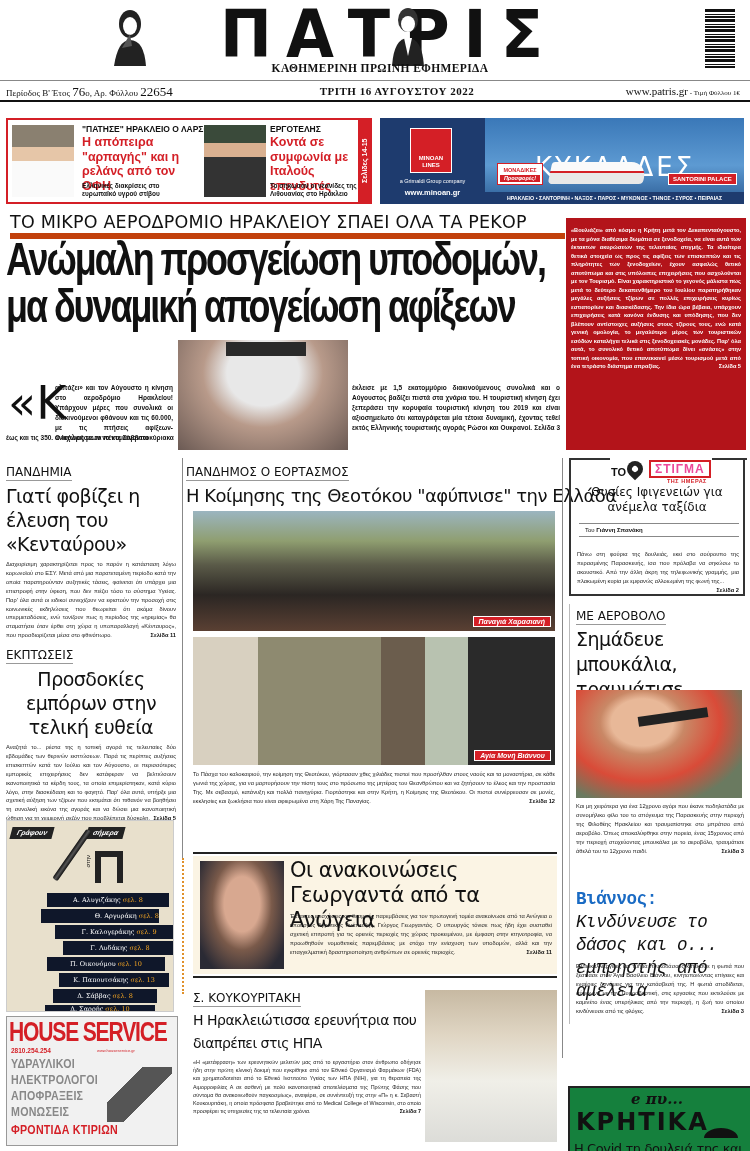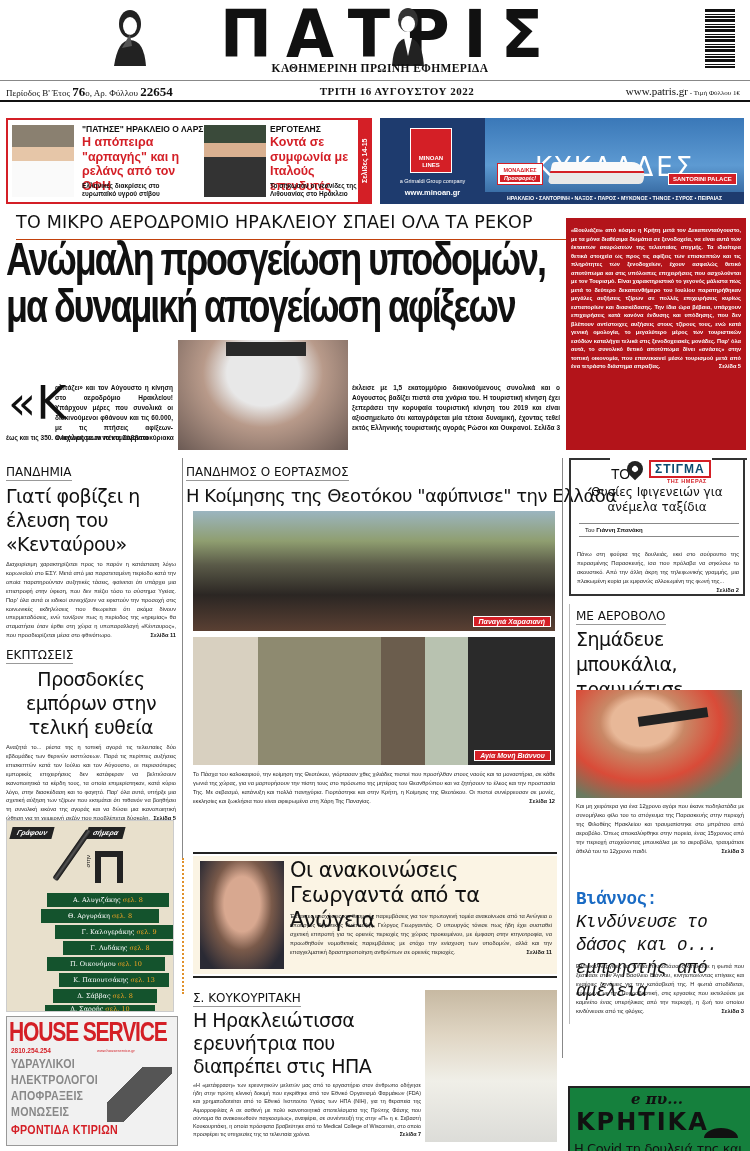--- a/index.html
+++ b/index.html
@@ -12,21 +12,21 @@
   .logo { left: 220px; top: 4px; width: 320px; text-align: center; font-family: "DejaVu Sans", sans-serif; font-weight: bold; font-size: 62px; letter-spacing: 14px; line-height: 62px; color: #111; transform: scaleY(1.05); }
   .subtitle { left: 220px; top: 62px; width: 320px; text-align: center; font-family: "Liberation Serif", serif; font-weight: bold; font-size: 11.5px; letter-spacing: 0.4px; }
   .portrait { width: 40px; height: 60px; top: 6px; }
   .portrait.l { left: 110px; }
   .portrait.r { left: 388px; }
   .barcode { left: 705px; top: 8px; width: 30px; height: 60px; background: repeating-linear-gradient(0deg, #111 0 2px, #fff 2px 3px, #111 3px 4px, #fff 4px 6px, #111 6px 9px, #fff 9px 10px); }
   .mast-rule-top { left: 0; top: 80px; width: 750px; height: 1px; background: #888; }
   .mast-rule-bot { left: 0; top: 100px; width: 750px; height: 2px; background: #111; }
   .dateline { top: 84px; font-family: "Liberation Serif", serif; font-size: 9px; }
   .dateline.left { left: 6px; }
-  .dateline.left b { font-size: 13px; font-weight: bold; }
+  .dateline.left b { font-size: 13px; font-weight: normal; }
   .dateline.center { left: 0; width: 750px; text-align: center; font-size: 11px; font-weight: bold; letter-spacing: 0.5px; top: 85px; padding-left: 44px; }
   .dateline.right { right: 10px; font-size: 10.5px; top: 85px; }
 
   
   .sports { left: 6px; top: 118px; width: 366px; height: 86px; border: 2px solid #d41f26; background: #fff; }
   .sports-photo { position: absolute; width: 62px; height: 72px; top: 5px; }
   .sports-kicker { position: absolute; font-family: "Liberation Sans", sans-serif; font-weight: bold; font-size: 8.5px; color: #111; }
   .sports-head { position: absolute; font-family: "Liberation Sans", sans-serif; font-weight: bold; font-size: 12.5px; line-height: 14.5px; color: #d41f26; }
   .sports-sub { position: absolute; font-size: 6.5px; font-weight: bold; line-height: 8px; color: #111; }
   .sports-pages { position: absolute; right: -2px; top: -2px; width: 14px; height: 86px; background: #d41f26; color: #fff; font-size: 7px; font-weight: bold; writing-mode: vertical-rl; transform: rotate(180deg); text-align: center; line-height: 14px; }
@@ -38,21 +38,21 @@
   .ad-grimaldi { position: absolute; left: 0; top: 60px; width: 105px; text-align: center; color: #fff; font-size: 5.5px; }
   .ad-url { position: absolute; left: 0; top: 70px; width: 105px; text-align: center; color: #fff; font-size: 7.5px; font-weight: bold; }
   .ad-title { position: absolute; left: 110px; top: 6px; width: 250px; text-align: center; color: #fff; font-size: 26px; letter-spacing: 3px; font-family: "DejaVu Sans", sans-serif; margin-top: 28px; }
   .ad-badge { position: absolute; left: 117px; top: 45px; width: 46px; height: 22px; background: #fff; border: 1px solid #d41f26; color: #d41f26; font-size: 5.5px; font-weight: bold; text-align: center; line-height: 7px; padding-top: 2px; }
   .ad-badge span { display:block; background: #d41f26; color: #fff; margin: 1px 2px 0; font-style: italic; }
   .ad-ship { position: absolute; left: 170px; top: 44px; width: 95px; height: 22px; background: linear-gradient(180deg, #fafafa 0 40%, #d41f26 40% 50%, #e8e8e8 50% 100%); border-radius: 3px 16px 4px 4px; transform: skewX(-12deg); }
   .ad-santorini { position: absolute; left: 288px; top: 55px; background: #d41f26; color: #fff; font-size: 6px; font-weight: bold; padding: 2px 4px; border: 1px solid #fff; }
   .ad-ports { position: absolute; left: 105px; top: 74px; width: 259px; height: 12px; background: #1e3b6e; color: #fff; font-size: 5.3px; font-weight: bold; text-align: center; line-height: 12px; }
 
   
-  .kicker-main { left: 16px; top: 212px; width: 555px; font-family: "DejaVu Sans", sans-serif; font-size: 17.5px; letter-spacing: 0.2px; padding-bottom: 7px; border-bottom: 1px solid #c2410c; }
+  .kicker-main { left: 10px; top: 212px; width: 555px; font-family: "DejaVu Sans", sans-serif; font-size: 17.5px; letter-spacing: 0.2px; padding-bottom: 1px; border-bottom: 6px solid #c2410c; }
   .lead-head { left: 6px; top: 236px; width: 555px; font-family: "Liberation Sans", sans-serif; font-weight: bold; font-size: 46px; line-height: 47px; letter-spacing: -2.6px; transform: scaleX(0.78); transform-origin: left top; white-space: nowrap; }
   .lead-photo { left: 178px; top: 340px; width: 170px; height: 110px; background: radial-gradient(ellipse at 50% 30%, #e8e8e8 0 30%, #b89a8a 50%, #6b5a54 100%); }
   .lead-photo .board { position:absolute; left: 48px; top: 2px; width: 80px; height: 14px; background:#2a2a2a; }
   .lead-dropcap { left: 8px; top: 380px; font-family: "DejaVu Sans", sans-serif; font-size: 46px; line-height: 46px; }
   .lead-text-a { left: 55px; top: 383px; width: 118px; font-size: 6.5px; font-weight: bold; line-height: 10px; text-align: justify; }
   .lead-text-a2 { left: 6px; top: 433px; width: 170px; font-size: 6.5px; font-weight: bold; line-height: 10px; }
   .lead-text-b { left: 352px; top: 383px; width: 208px; font-size: 6.5px; font-weight: bold; line-height: 10px; text-align: justify; }
   .page-ref { font-weight: bold; float: right; }
 
   
@@ -70,21 +70,21 @@
   .lc { left: 6px; width: 170px; }
   .vrule { width: 1px; background: #888; }
   .dots { width: 0; border-left: 2px dotted #e0902a; }
 
   
   .writers { left: 6px; top: 820px; width: 168px; height: 192px; background: #e8e0cc; border: 1px solid #ccc; overflow: hidden; }
   .writers-tag { position: absolute; top: 6px; height: 12px; background: #222; color: #fff; font-style: italic; font-weight: bold; font-size: 7px; line-height: 12px; padding: 0 6px; transform: skewX(-15deg); }
   .writers-pi { position: absolute; left: 88px; top: 30px; width: 28px; height: 32px; border: 6px solid #222; border-bottom: none; }
   .writers-stin { position: absolute; left: 78px; top: 34px; font-size: 6px; writing-mode: vertical-rl; transform: rotate(180deg); }
   .writers-pen { position: absolute; left: 62px; top: 4px; width: 6px; height: 60px; background: linear-gradient(90deg,#111,#555,#111); transform: rotate(35deg); border-radius: 2px; }
-  .writer-row { position: absolute; height: 14px; background: #14532d; color: #fff; font-size: 6.5px; line-height: 14px; text-align: center; font-family: "DejaVu Serif", serif; }
+  .writer-row { position: absolute; height: 14px; background: #0f172a; color: #fff; font-size: 6.5px; line-height: 14px; text-align: center; font-family: "DejaVu Serif", serif; }
   .writer-row .pg { color: #f5a623; }
 
   
   .house { left: 6px; top: 1016px; width: 172px; height: 130px; border: 1px solid #999; background: #f1f1f1; overflow: hidden; }
   .house-title { position: absolute; left: 2px; top: 1px; font-family: "Liberation Sans", sans-serif; font-weight: bold; color: #d41f26; font-size: 27px; letter-spacing: -1.5px; transform: scaleX(0.78); transform-origin: left top; white-space: nowrap; line-height: 28px; }
   .house-phone { position: absolute; left: 4px; top: 30px; color: #d41f26; font-weight: bold; font-size: 6.5px; }
   .house-url { position: absolute; left: 90px; top: 31px; color: #d41f26; font-size: 4px; }
   .house-line { position: absolute; left: 4px; font-weight: bold; font-size: 13px; color: #888; letter-spacing: 0.3px; transform: scaleX(0.82); transform-origin: left top; white-space: nowrap; line-height: 14px; }
   .house-line.red { color: #d41f26; }
   .house-figure { position: absolute; left: 100px; top: 50px; width: 65px; height: 55px; background: linear-gradient(135deg, transparent 0 30%, #555 30% 60%, transparent 60%); }
@@ -95,24 +95,24 @@
   .photo-monastery { left: 193px; top: 637px; width: 362px; height: 128px; background: linear-gradient(90deg, #d8d0c0 0 18%, #8e8a70 18% 52%, #6b5d4d 52% 64%, #b8c2b0 64% 76%, #2a2a2a 76% 100%); }
   .photo-caption { position: absolute; right: 4px; bottom: 4px; background: #d41f26; color: #fff; font-style: italic; font-weight: bold; font-size: 7px; padding: 1px 5px; border: 1px solid #fff; }
 
   .georg-box { left: 193px; top: 856px; width: 364px; height: 118px; background: #fbf4e4; }
   .georg-photo { left: 200px; top: 861px; width: 84px; height: 108px; background: radial-gradient(ellipse at 50% 40%, #d8a890 0 30%, #7a5a4a 50%, #2a2a34 85%); }
   .photo-lab { left: 425px; top: 990px; width: 132px; height: 152px; background: linear-gradient(180deg, #c7b9a2 0%, #e0d6c4 30%, #f0efe8 60%, #dcdcd8 100%); }
 
   
   .stigma { left: 569px; top: 458px; width: 176px; height: 138px; border: 2px solid #333; border-top: none; }
   .stigma-top { position: absolute; left: 0; top: 0; width: 176px; height: 2px; }
-  .stigma-to { position: absolute; left: 40px; top: 8px; font-weight: normal; font-size: 14px; }
+  .stigma-to { position: absolute; left: 40px; top: 8px; font-weight: bold; font-size: 11px; }
   .stigma-pin { position: absolute; left: 56px; top: 3px; width: 16px; height: 16px; background: #222; border-radius: 50% 50% 50% 0; transform: rotate(-45deg); }
   .stigma-pin::after { content: ""; position: absolute; left: 5px; top: 5px; width: 6px; height: 6px; background: #fff; border-radius: 50%; }
-  .stigma-word { position: absolute; left: 78px; top: 2px; border: 2px solid #d41f26; color: #0c4a6e; font-weight: bold; font-size: 12px; padding: 0 4px; letter-spacing: 1px; line-height: 14px; }
+  .stigma-word { position: absolute; left: 78px; top: 2px; border: 2px solid #d41f26; color: #ec4899; font-weight: bold; font-size: 12px; padding: 0 4px; letter-spacing: 1px; line-height: 14px; }
   .stigma-day { position: absolute; left: 96px; top: 20px; color: #d41f26; font-size: 5.5px; font-weight: bold; letter-spacing: 0.5px; }
   .stigma-title { position: absolute; left: 0; top: 27px; width: 172px; text-align: center; font-family: "DejaVu Sans", sans-serif; font-size: 12px; line-height: 15px; }
   .stigma-author { position: absolute; left: 8px; top: 65px; width: 160px; border-top: 1px solid #888; border-bottom: 1px solid #888; padding: 3px 0 3px 6px; font-size: 6px; }
   .stigma-author b { font-weight: bold; }
   .stigma-text { position: absolute; left: 6px; top: 92px; width: 162px; }
 
   .photo-gun { left: 576px; top: 690px; width: 166px; height: 108px; background: radial-gradient(ellipse at 40% 30%, #e8b898 0 22%, #c98866 30%, #d94b38 55%, #6a7a60 80%); }
   .bianos-head { left: 576px; top: 888px; width: 172px; font-family: Liberation Mono, monospace; font-size: 17.5px; line-height 24px; letter-spacing: -0.4px; line-height: 23px; }
   .bianos-head .blue { color: #1a6bc4; font-weight: bold; }
   .bianos-head i { font-style: italic; }
@@ -220,21 +220,21 @@
 <div class="abs vrule" style="left:182px; top:458px; height:400px;"></div>
 <div class="abs dots" style="left:182px; top:858px; height:136px;"></div>
 
 <div class="abs writers">
   <div class="writers-tag" style="left:4px;">Γράφουν</div>
   <div class="writers-tag" style="left:80px;">σήμερα</div>
   <div class="writers-pen"></div>
   <div class="writers-pi"></div>
   <div class="writers-stin">στην</div>
   <div class="writer-row" style="left:40px; top:72px; width:122px;"><span>Α. Αλυγιζάκης </span><span class="pg">σελ. 8</span></div>
-  <div class="writer-row" style="left:34px; top:88px; width:118px;"><span>Θ. Αργυράκη </span><span class="pg">σελ. 8</span></div>
+  <div class="writer-row" style="left:34px; top:88px; width:118px;text-align:right;"><span>Θ. Αργυράκη </span><span class="pg">σελ. 8</span></div>
   <div class="writer-row" style="left:48px; top:104px; width:128px;"><span>Γ. Καλογεράκης </span><span class="pg">σελ. 9</span></div>
   <div class="writer-row" style="left:56px; top:120px; width:114px;"><span>Γ. Λυδάκης </span><span class="pg">σελ. 8</span></div>
   <div class="writer-row" style="left:40px; top:136px; width:118px;"><span>Π. Οικονόμου </span><span class="pg">σελ. 10</span></div>
   <div class="writer-row" style="left:52px; top:152px; width:110px;"><span>Κ. Παπουτσάκης </span><span class="pg">σελ. 13</span></div>
   <div class="writer-row" style="left:46px; top:168px; width:104px;"><span>Δ. Σάββας </span><span class="pg">σελ. 8</span></div>
   <div class="writer-row" style="left:38px; top:184px; width:110px; height:8px; line-height:8px; overflow:hidden;"><span>Δ. Σαρρής </span><span class="pg">σελ. 10</span></div>
 </div>
 <div class="abs" style="left:40px; top:1012px; width:0; height:0;"></div>
 
 <div class="abs house">
@@ -267,21 +267,21 @@
 <div class="abs georg-box"></div>
 <div class="abs georg-photo"></div>
 <div class="abs sec-head" style="left:290px; top:858px; width:265px; font-size:21px; line-height:25px;">Οι ανακοινώσεις Γεωργαντά από τα Ανώγεια</div>
 <div class="abs body-text" style="left:290px; top:912px; width:262px;">
   <span>Έκτακτες ενισχύσεις και θεσμικές παρεμβάσεις για τον πρωτογενή τομέα ανακοίνωσε από τα Ανώγεια ο υπουργός Αγροτικής Ανάπτυξης, Γιώργος Γεωργαντάς. Ο υπουργός τόνισε πως ήδη έχει συσταθεί σχετική επιτροπή για τις ορεινές περιοχές της χώρας προκειμένου, με έμφαση στην κτηνοτροφία, να προωθηθούν νομοθετικές παρεμβάσεις με στόχο την ενίσχυση των υποδομών, αλλά και την επαγγελματική δραστηριοποίηση ανθρώπων σε ορεινές περιοχές.</span> <b>Σελίδα 11</b>
 </div>
 <div class="abs" style="left:193px; top:976px; width:364px; height:2px; background:#222;"></div>
 
 <div class="abs" style="left:193px; top:988px; width:228px;">
   <div class="sec-kicker">Σ. ΚΟΥΚΟΥΡΙΤΑΚΗ</div>
-  <div class="sec-head" style="font-size:19px; line-height:23px; margin-top:2px;">Η Ηρακλειώτισσα ερευνήτρια που διαπρέπει στις ΗΠΑ</div>
+  <div class="sec-head" style="font-size:14px; line-height:23px; margin-top:2px;">Η Ηρακλειώτισσα ερευνήτρια που διαπρέπει στις ΗΠΑ</div>
   <div class="body-text" style="margin-top:3px; font-size:5.4px; line-height:8.2px;"><span>«Η «μετάφραση» των ερευνητικών μελετών μας από το εργαστήριο στον άνθρωπο οδήγησε ήδη στην πρώτη κλινική δοκιμή που εγκρίθηκε από τον Εθνικό Οργανισμό Φαρμάκων (FDA) και χρηματοδοτείται από το Εθνικό Ινστιτούτο Υγείας των ΗΠΑ (NIH), για τη θεραπεία της Αιμορροφιλίας Α σε ασθενή με πολύ ικανοποιητικά αποτελέσματα της Πρώτης Φάσης που σύντομα θα ανακοινωθούν παγκοσμίως», αναφέρει, σε συνέντευξή της στην «Π» η κ. Σεβαστή Κουκουριτάκη, η οποία πρόσφατα βραβεύτηκε από το Medical College of Wisconsin, στο οποίο προσφέρει τις υπηρεσίες της τα τελευταία χρόνια.</span> <b>Σελίδα 7</b></div>
 </div>
 <div class="abs photo-lab"></div>
 
 <div class="abs vrule" style="left:562px; top:458px; height:600px;"></div>
 
 <div class="abs stigma">
   <div class="stigma-top" style="background: linear-gradient(90deg,#333 0 22%, transparent 22% 80%, #333 80%);"></div>
   <div class="stigma-to">ΤΟ</div>
   <div class="stigma-pin"></div>

